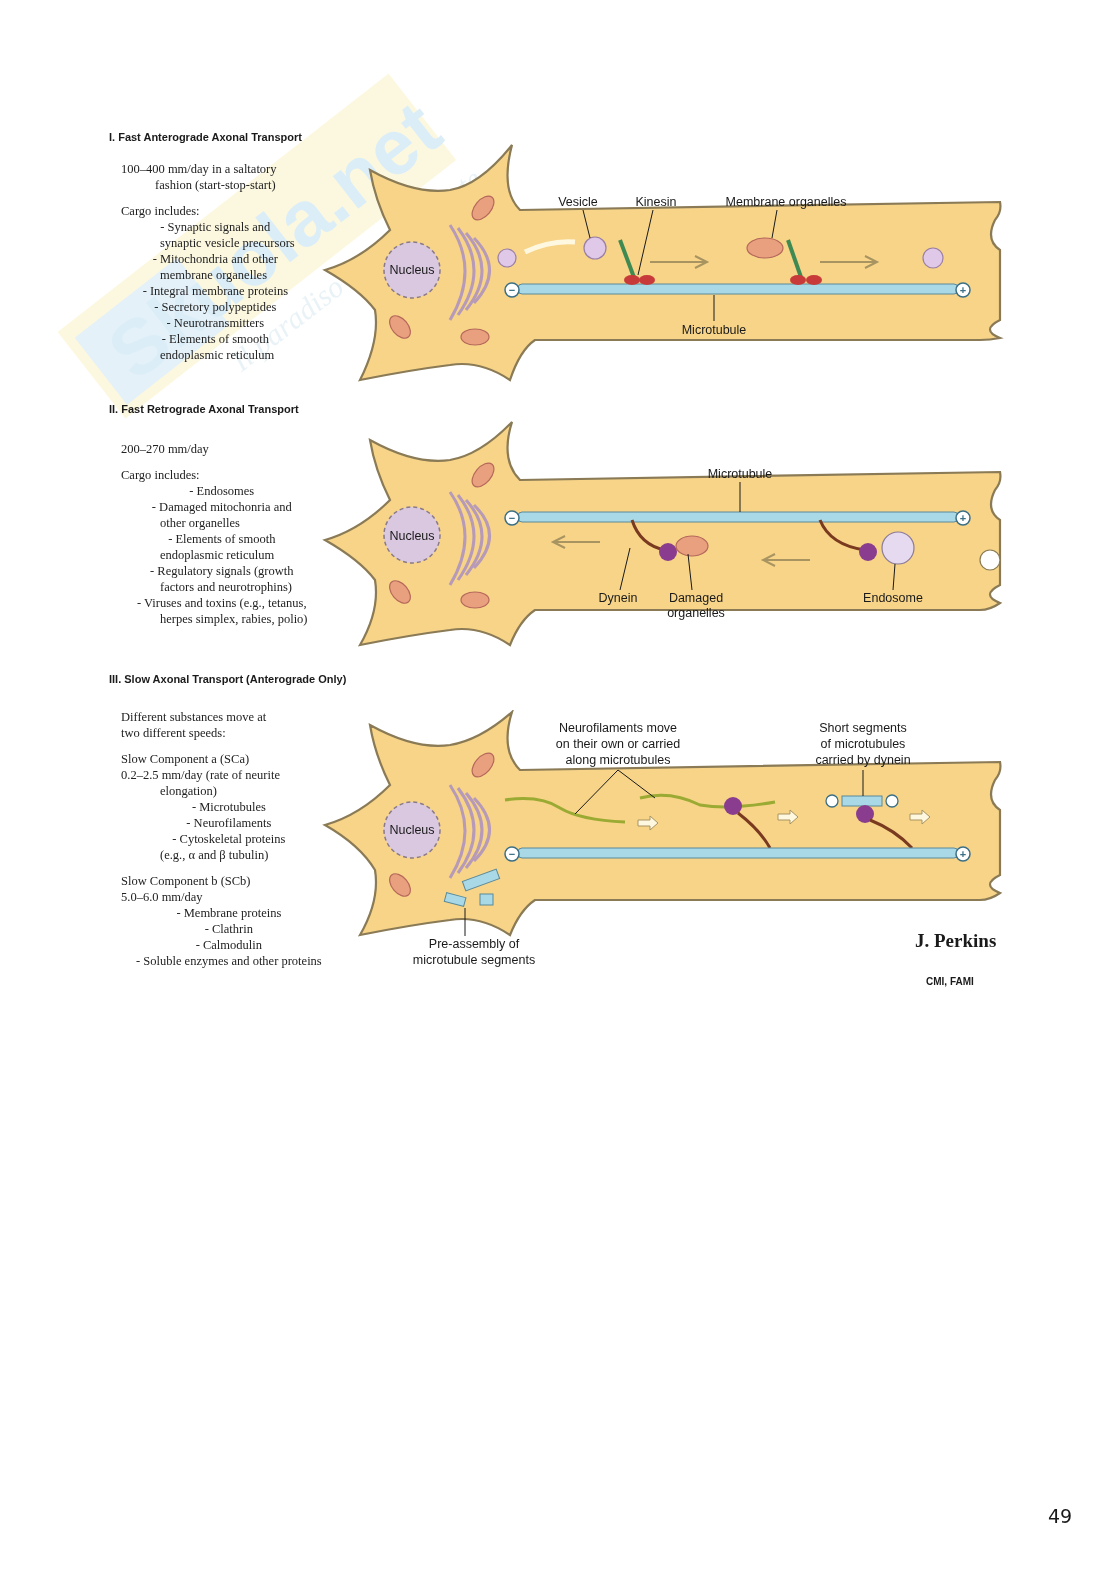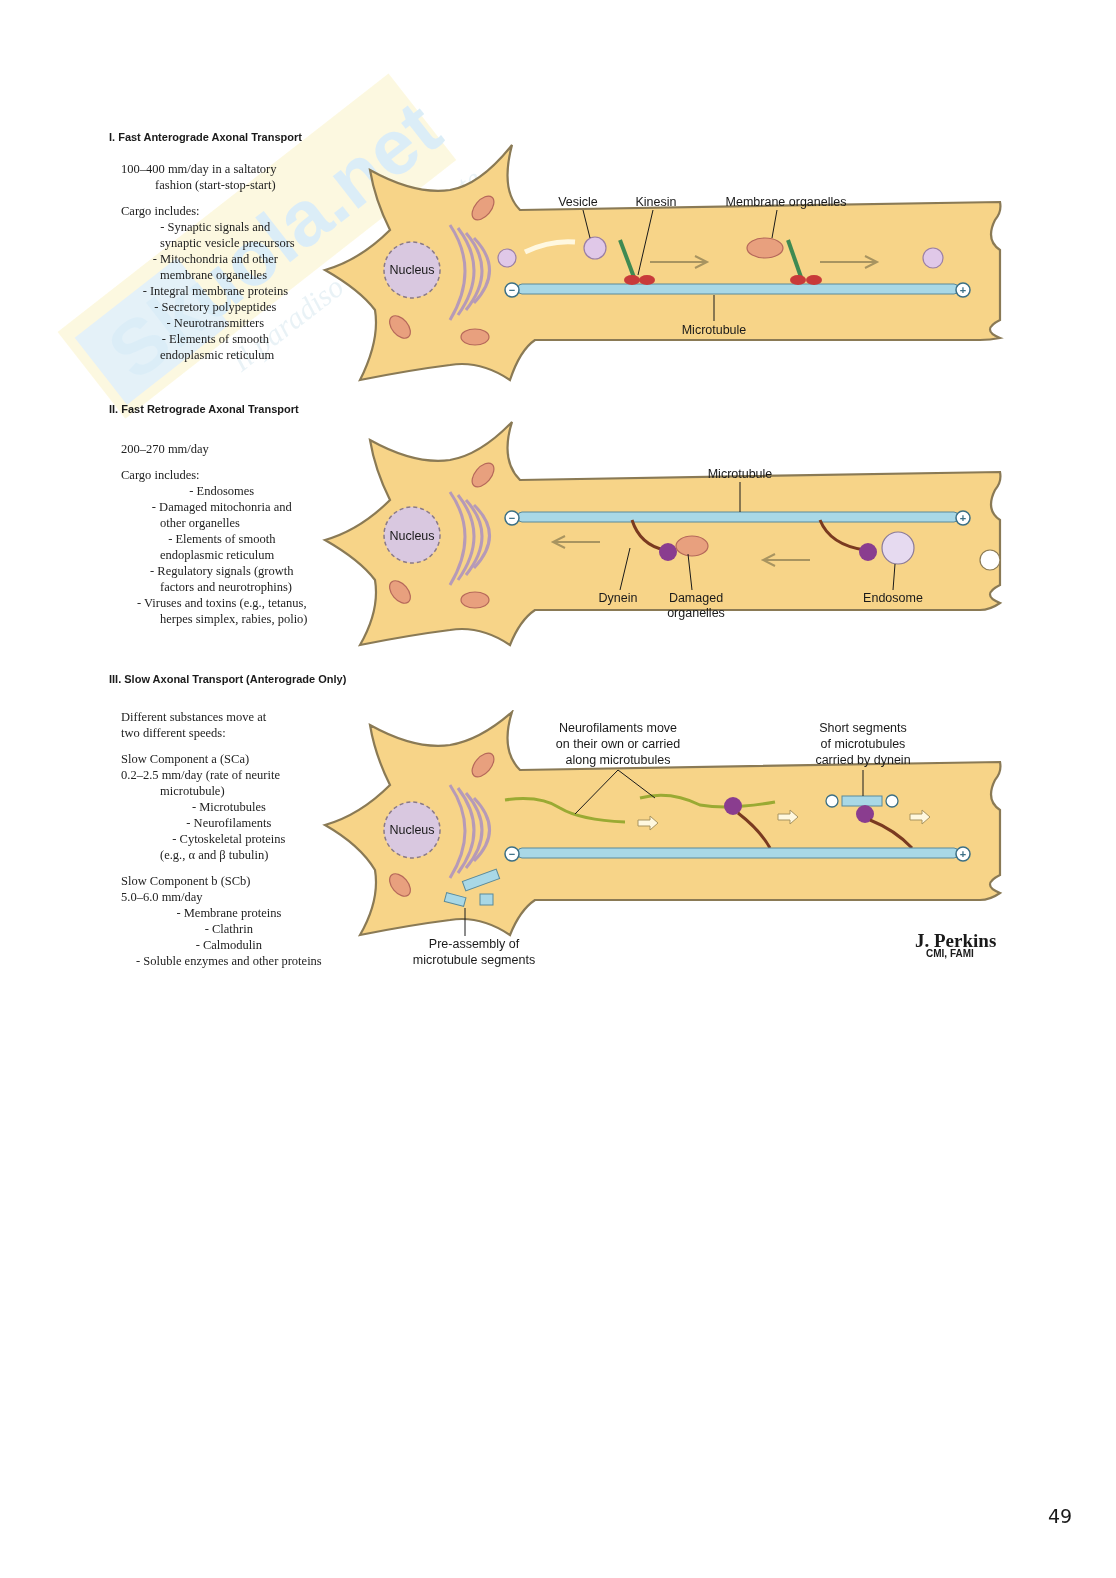--- a/index.html
+++ b/index.html
@@ -9,21 +9,21 @@
   .section-title { position: absolute; left: 109px; font-weight: bold; font-size: 11px; color: #1a1a1a; white-space: nowrap; }
   .text-block { position: absolute; left: 121px; font-size: 12.5px; line-height: 16px; color: #222; font-family: Liberation Serif, serif; }
   .text-block .line { white-space: nowrap; }
   .text-block .gap { height: 10px; }
   .ind1 { padding-left: 15px; text-align: center; }
   .ind2 { padding-left: 39px; }
   .diagram { position: absolute; left: 320px; }
   .lbl { font-family: "Liberation Sans", sans-serif; font-size: 12.5px; fill: #1a1a1a; }
   .nuc-lbl { font-family: "Liberation Sans", sans-serif; font-size: 12.5px; fill: #1a1a1a; }
   .sig-name { position: absolute; left: 915px; top: 930px; font-family: "Liberation Serif", serif; font-weight: bold; font-size: 19px; color: #1a1a1a; white-space: nowrap; }
-  .sig-cred { position: absolute; left: 926px; top: 948px; font-size: 10px; font-weight: bold; color: #1a1a1a; white-space: nowrap; text-align: right; }
+  .sig-cred { position: absolute; left: 926px; top: 976px; font-size: 10px; font-weight: bold; color: #1a1a1a; white-space: nowrap; text-align: right; }
   .page-number { position: absolute; left: 1048px; top: 1505px; font-family: "DejaVu Sans", sans-serif; font-size: 19px; color: #1a1a1a; }
 </style>
 </head>
 <body>
 
 <svg class="watermark" viewBox="0 0 480 420">
   <g transform="rotate(-38 240 210)" opacity="0.55">
     <rect x="30" y="150" width="420" height="110" fill="#fbf3c8"></rect>
     <rect x="40" y="165" width="130" height="85" fill="#cfe6f4"></rect>
     <text x="60" y="238" font-family="Liberation Sans, sans-serif" font-weight="bold" font-size="78" fill="#bfe0f2">Skuola.net</text>
@@ -151,21 +151,21 @@
   </g>
 </svg>
 
 <div class="section-title" style="top:673px">III. Slow Axonal Transport (Anterograde Only)</div>
 <div class="text-block" style="top:709px">
     <div class="line">Different substances move at</div>
     <div class="line">two different speeds:</div>
     <div class="gap"></div>
     <div class="line">Slow Component a (SCa)</div>
     <div class="line">0.2–2.5 mm/day (rate of neurite</div>
-    <div class="line ind2">microtubule)</div>
+    <div class="line ind2">elongation)</div>
     <div class="line ind1">- Microtubules</div>
     <div class="line ind1">- Neurofilaments</div>
     <div class="line ind1">- Cytoskeletal proteins</div>
     <div class="line ind2">(e.g., α and β tubulin)</div>
     <div class="gap"></div>
     <div class="line">Slow Component b (SCb)</div>
     <div class="line">5.0–6.0 mm/day</div>
     <div class="line ind1">- Membrane proteins</div>
     <div class="line ind1">- Clathrin</div>
     <div class="line ind1">- Calmodulin</div>

